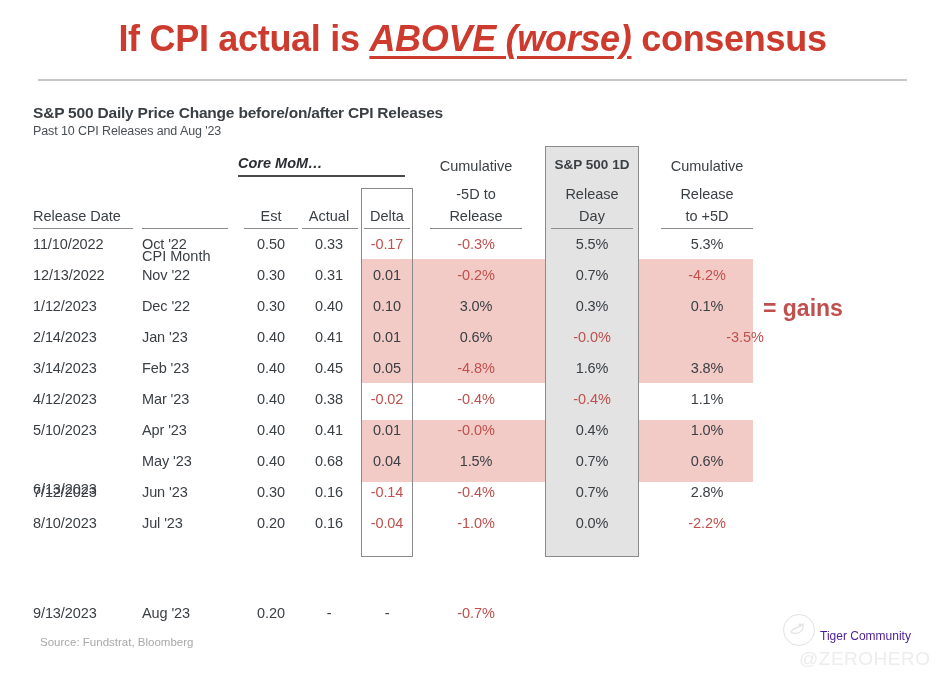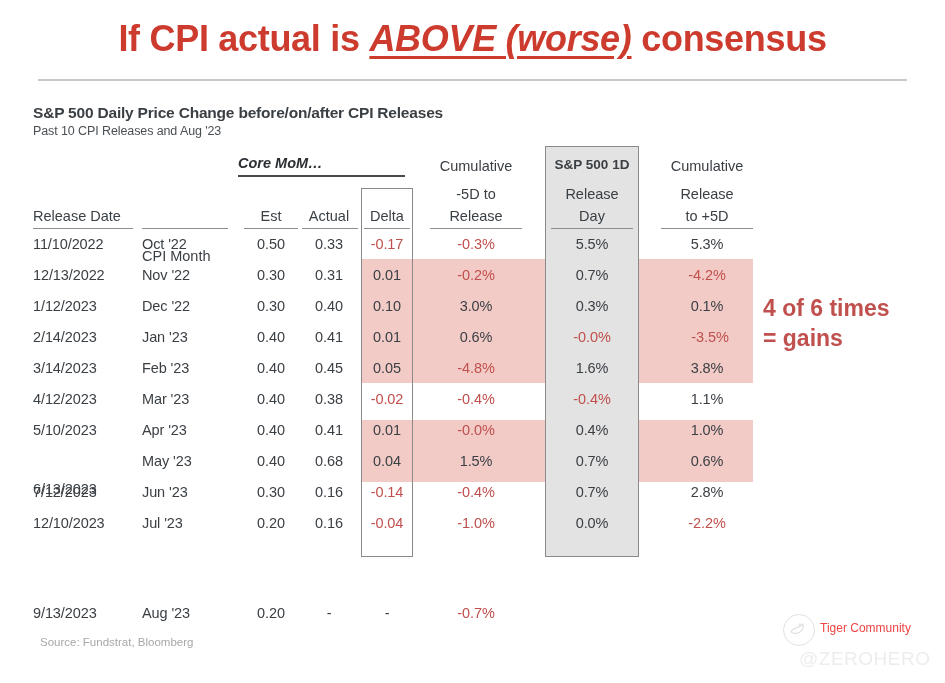--- a/index.html
+++ b/index.html
@@ -50,21 +50,21 @@
   
   #annotation{position:absolute;left:763px;top:293px;font-size:23px;font-weight:bold;color:#C0504D;line-height:1.32;white-space:nowrap;}
 
   
   #source{position:absolute;left:40px;top:636px;font-size:11.5px;color:#a8a8a8;white-space:nowrap;}
 
   
   #wm{position:absolute;left:783px;top:612px;width:160px;height:66px;}
   #wm-logo{position:absolute;left:0;top:2px;width:30px;height:30px;border:1.5px solid #e2e2e2;border-radius:50%;}
   #wm-logo svg{position:absolute;left:4px;top:4px;}
-  #wm-name{position:absolute;left:37px;top:9px;font-size:12px;color:#ef4444;white-space:nowrap;}
+  #wm-name{position:absolute;left:37px;top:17px;font-size:12px;color:#4c1d95;white-space:nowrap;}
   #wm-handle{position:absolute;left:16px;top:36px;font-size:19px;color:#ededed;letter-spacing:0.5px;white-space:nowrap;}
 </style>
 </head>
 <body>
 
 <div id="title-block">
   <span id="title-text"><span>If CPI actual is </span><span class="em">ABOVE (worse)</span><span> consensus</span></span>
 </div>
 <div id="title-rule"></div>
 
@@ -143,21 +143,21 @@
         <div class="cell c" style="left: 655px; top: 298px; width: 104px;">0.1%</div>
       </div>
       <div>
         <div class="cell l" style="left: 33px; top: 329px; width: 110px;">2/14/2023</div>
         <div class="cell l" style="left: 142px; top: 329px; width: 90px;">Jan '23</div>
         <div class="cell c" style="left: 244px; top: 329px; width: 54px;">0.40</div>
         <div class="cell c" style="left: 300px; top: 329px; width: 58px;">0.41</div>
         <div class="cell c" style="left: 361px; top: 329px; width: 52px;">0.01</div>
         <div class="cell c" style="left: 424px; top: 329px; width: 104px;">0.6%</div>
         <div class="cell c neg" style="left: 545px; top: 329px; width: 94px;">-0.0%</div>
-        <div class="cell c neg" style="left: 658px; top: 329px; width: 104px; text-align: center;">-3.5%</div>
+        <div class="cell c neg" style="left: 693px; top: 329px; width: 104px; text-align: center;">-3.5%</div>
       </div>
       <div>
         <div class="cell l" style="left: 33px; top: 360px; width: 110px;">3/14/2023</div>
         <div class="cell l" style="left: 142px; top: 360px; width: 90px;">Feb '23</div>
         <div class="cell c" style="left: 244px; top: 360px; width: 54px;">0.40</div>
         <div class="cell c" style="left: 300px; top: 360px; width: 58px;">0.45</div>
         <div class="cell c" style="left: 361px; top: 360px; width: 52px;">0.05</div>
         <div class="cell c neg" style="left: 424px; top: 360px; width: 104px;">-4.8%</div>
         <div class="cell c" style="left: 545px; top: 360px; width: 94px;">1.6%</div>
         <div class="cell c" style="left: 655px; top: 360px; width: 104px;">3.8%</div>
@@ -196,21 +196,21 @@
         <div class="cell l" style="left: 33px; top: 484px; width: 110px;">7/12/2023</div>
         <div class="cell l" style="left: 142px; top: 484px; width: 90px;">Jun '23</div>
         <div class="cell c" style="left: 244px; top: 484px; width: 54px;">0.30</div>
         <div class="cell c" style="left: 300px; top: 484px; width: 58px;">0.16</div>
         <div class="cell c neg" style="left: 361px; top: 484px; width: 52px;">-0.14</div>
         <div class="cell c neg" style="left: 424px; top: 484px; width: 104px;">-0.4%</div>
         <div class="cell c" style="left: 545px; top: 484px; width: 94px;">0.7%</div>
         <div class="cell c" style="left: 655px; top: 484px; width: 104px;">2.8%</div>
       </div>
       <div>
-        <div class="cell l" style="left: 33px; top: 515px; width: 110px;">12/10/2023</div>
+        <div class="cell l" style="left: 33px; top: 515px; width: 110px;">8/10/2023</div>
         <div class="cell l" style="left: 142px; top: 515px; width: 90px;">Jul '23</div>
         <div class="cell c" style="left: 244px; top: 515px; width: 54px;">0.20</div>
         <div class="cell c" style="left: 300px; top: 515px; width: 58px;">0.16</div>
         <div class="cell c neg" style="left: 361px; top: 515px; width: 52px;">-0.04</div>
         <div class="cell c neg" style="left: 424px; top: 515px; width: 104px;">-1.0%</div>
         <div class="cell c" style="left: 545px; top: 515px; width: 94px;">0.0%</div>
         <div class="cell c neg" style="left: 655px; top: 515px; width: 104px;">-2.2%</div>
       </div>
       <div>
         <div class="cell l" style="left: 33px; top: 605px; width: 110px;">9/13/2023</div>
@@ -218,21 +218,20 @@
         <div class="cell c" style="left: 244px; top: 605px; width: 54px;">0.20</div>
         <div class="cell c" style="left: 300px; top: 605px; width: 58px;">-</div>
         <div class="cell c" style="left: 361px; top: 605px; width: 52px;">-</div>
         <div class="cell c neg" style="left: 424px; top: 605px; width: 104px;">-0.7%</div>
       </div>
     </div>
 
 </div>
 
 <div id="annotation">
-  <div>4 of 6 times</div>
   <div>= gains</div>
 </div>
 
 <div id="source">Source: Fundstrat, Bloomberg</div>
 
 <div id="wm">
   <div id="wm-logo">
     <svg width="20" height="20" viewBox="0 0 20 20" aria-hidden="true">
       <path d="M3 13 Q7 16 12 13 Q16 10 15 5 Q12 8 8 9 Q4 10 3 13 Z" fill="none" stroke="#e4e4e4" stroke-width="1.3"></path>
       <circle cx="12" cy="6" r="1.4" fill="#e4e4e4"></circle>

